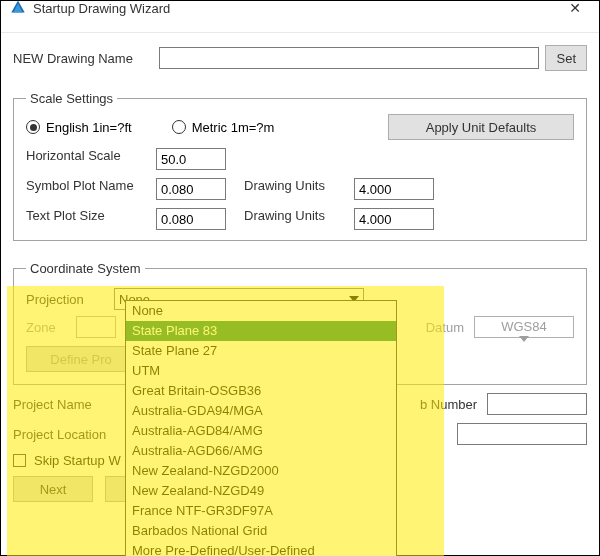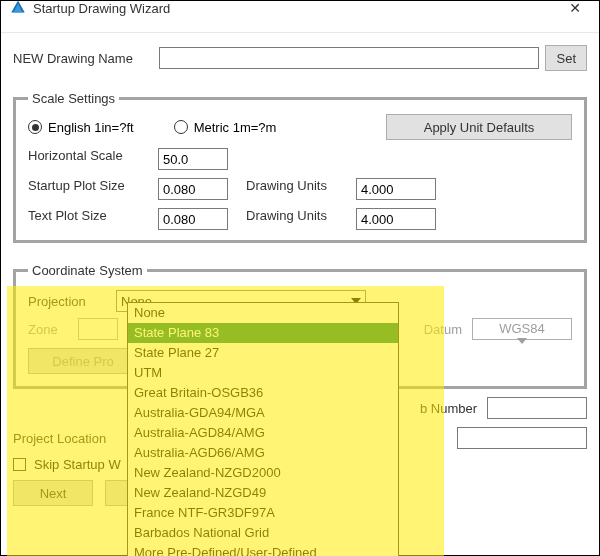--- a/index.html
+++ b/index.html
@@ -10,21 +10,21 @@
   .titlebar .title { flex: 1; color: #333; }
   .titlebar .close { width: 40px; height: 30px; display: flex; align-items: center; justify-content: center; color: #333; }
   .client { padding: 10px 12px 10px 12px; position: relative; height: calc(556px - 32px); }
   .row { display: flex; align-items: center; gap: 6px; margin-bottom: 6px; }
   .label { color: #333; }
   .label.disabled { color: #9e9e9e; }
   input[type=text].field { border: 1px solid #7a7a7a; height: 22px; padding: 2px 4px; background:#fff; }
   input[type=text].field.disabled { color:#9e9e9e; border-color:#b0b0b0; }
   .btn { background: #e1e1e1; border: 1px solid #adadad; height: 26px; padding: 0 10px; display: inline-flex; align-items: center; justify-content: center; color:#333; }
   .btn.disabled { color:#9e9e9e; }
-  fieldset.group { border: 3px solid #a3a3a3; margin: 20px 0 8px 0; padding: 8px 12px 10px 12px; }
+  fieldset.group { border: 1px solid #a3a3a3; margin: 20px 0 8px 0; padding: 8px 12px 10px 12px; }
   fieldset.group legend { padding: 0 4px; color:#333; }
   .radio-row { display: flex; align-items: center; gap: 40px; margin-bottom: 8px; }
   .radio { display: inline-flex; align-items: center; gap: 6px; }
   .radio .bullet { width: 14px; height: 14px; border: 1px solid #333; border-radius: 50%; display: inline-flex; align-items:center; justify-content:center; }
   .radio .bullet .dot { width: 7px; height: 7px; background:#333; border-radius:50%; }
   .scale-row { display:flex; align-items:flex-start; gap: 10px; margin-top:8px; }
   .scale-row .lab1 { width: 120px; }
   .scale-row .f1 { width: 70px; }
   .scale-row .lab2 { width: 100px; text-align:left; margin-left:8px; }
   .scale-row .f2 { width: 80px; }
@@ -91,21 +91,21 @@
         </span>
         <span class="btn" style="margin-left:auto; width:186px;">Apply Unit Defaults</span>
       </div>
 
       <div class="scale-row">
         <span class="lab1 label">Horizontal Scale</span>
         <input type="text" class="field f1" value="50.0" style="">
       </div>
 
       <div class="scale-row">
-        <span class="lab1 label">Startup Plot Size</span>
+        <span class="lab1 label">Symbol Plot Name</span>
         <input type="text" class="field f1" value="0.080" style="">
         <span class="lab2 label">Drawing Units</span>
         <input type="text" class="field f2" value="4.000" style="">
       </div>
 
       <div class="scale-row">
         <span class="lab1 label">Text Plot Size</span>
         <input type="text" class="field f1" value="0.080" style="">
         <span class="lab2 label">Drawing Units</span>
         <input type="text" class="field f2" value="4.000" style="">
@@ -159,20 +159,21 @@
             <div class="item">New Zealand-NZGD2000</div>
             <div class="item">New Zealand-NZGD49</div>
             <div class="item">France NTF-GR3DF97A</div>
             <div class="item">Barbados National Grid</div>
             <div class="item">More Pre-Defined/User-Defined</div>
           </div>
 
     </fieldset>
 
     <div class="proj-row">
+      <span class="label" style="width:100px;">Project Name</span>
       <span style="flex:1;"></span>
       <span class="label">b Number</span>
       <input type="text" class="field" style="width: 100px;" value="">
     </div>
 
     <div class="proj-row">
       <span class="label" style="width:110px;">Project Location</span>
       <span style="flex:1;"></span>
       <input type="text" class="field" style="width: 130px;" value="">
     </div>

